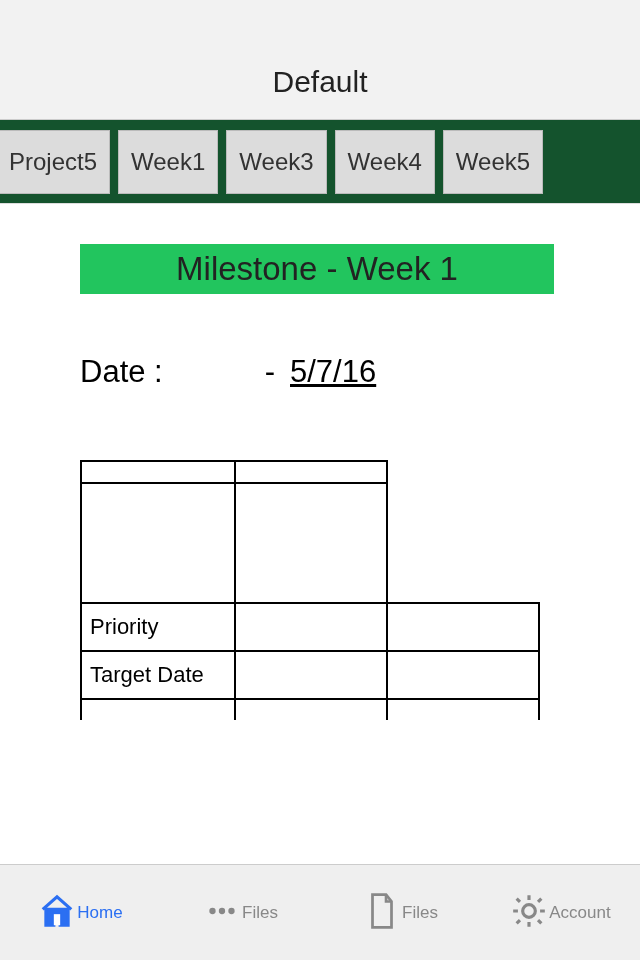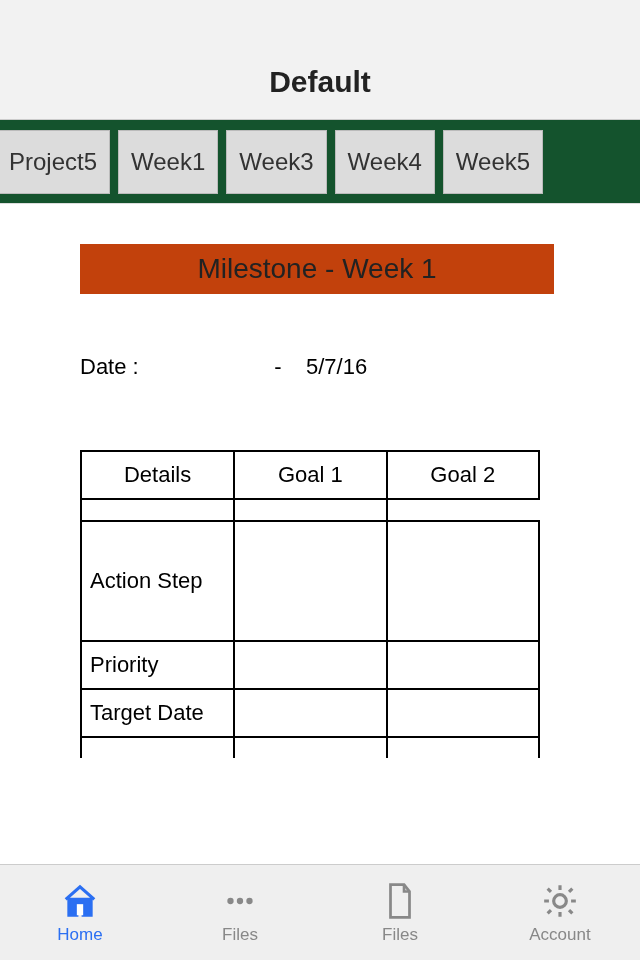--- a/index.html
+++ b/index.html
@@ -19,21 +19,21 @@
       height: 120px;
       display: flex;
       align-items: flex-end;
       justify-content: center;
       padding-bottom: 20px;
       background: #f2f2f2;
       border-bottom: 1px solid #ccc;
     }
     .header-title {
       font-size: 30px;
-      font-weight: 700;
+      font-weight: 400;
       color: #222;
     }
     .tabstrip {
       height: 84px;
       display: flex;
       align-items: center;
       background: #14532d;
       border-bottom: 1px solid #ddd;
       padding: 0 2px;
       overflow: hidden;
@@ -55,52 +55,52 @@
     .tab.first {
       margin-left: -6px;
       min-width: 82px;
     }
     .content {
       padding: 40px 30px 0 30px;
       height: 660px;
       overflow: hidden;
     }
     .milestone-banner {
-      background: #c2410c;
+      background: #22c55e;
       height: 50px;
       display: flex;
       align-items: center;
       justify-content: center;
-      font-size: 28px;
+      font-size: 33px;
       color: #222;
       margin-left: 50px;
       margin-right: 56px;
       margin-bottom: 60px;
     }
     .date-row {
       display: flex;
       align-items: center;
-      font-size: 22px;
+      font-size: 31px;
       margin-bottom: 70px;
       padding-left: 50px;
-      gap: 8px;
     }
     .date-label {
       width: 170px;
     }
     .date-start {
       width: 110px;
     }
     .date-sep {
       width: 40px;
       text-align: center;
     }
     .date-end {
       width: 110px;
       text-align: left;
+      text-decoration: underline;
     }
     .grid {
       display: table;
       width: 460px;
       margin-left: 50px;
       border-collapse: collapse;
       font-size: 22px;
     }
     .gr {
       display: table-row;
@@ -126,21 +126,21 @@
       left: 0;
       right: 0;
       height: 96px;
       background: #efefef;
       border-top: 1px solid #ccc;
       display: flex;
     }
     .tabbar-item {
       flex: 1;
       display: flex;
-      flex-direction: column;
+      flex-direction: row;
       align-items: center;
       justify-content: center;
       font-size: 17px;
       color: #888;
     }
     .tabbar-item.active { color: #2b6ff2; }
     .tabbar-item .icon-box {
       width: 40px;
       height: 40px;
       display: flex;
@@ -170,30 +170,24 @@
   <div class="milestone-banner">Milestone - Week 1</div>
 
   <div class="date-row">
     <span class="date-label">Date :</span>
     <span class="date-sep">-</span>
     <span class="date-end">5/7/16</span>
   </div>
 
   <div class="grid">
     <div class="gr">
-      <div class="gc h c1">Details</div>
-      <div class="gc h c2">Goal 1</div>
-      <div class="gc h c3">Goal 2</div>
-    </div>
-    <div class="gr">
       <div class="gc c2"></div>
       <div class="gc c3"></div>
     </div>
     <div class="gr row-tall">
-      <div class="gc c1">Action Step</div>
       <div class="gc c2"></div>
       <div class="gc c3"></div>
     </div>
     <div class="gr">
       <div class="gc c1">Priority</div>
       <div class="gc c2"></div>
       <div class="gc c3"></div>
     </div>
     <div class="gr">
       <div class="gc c1">Target Date</div>

